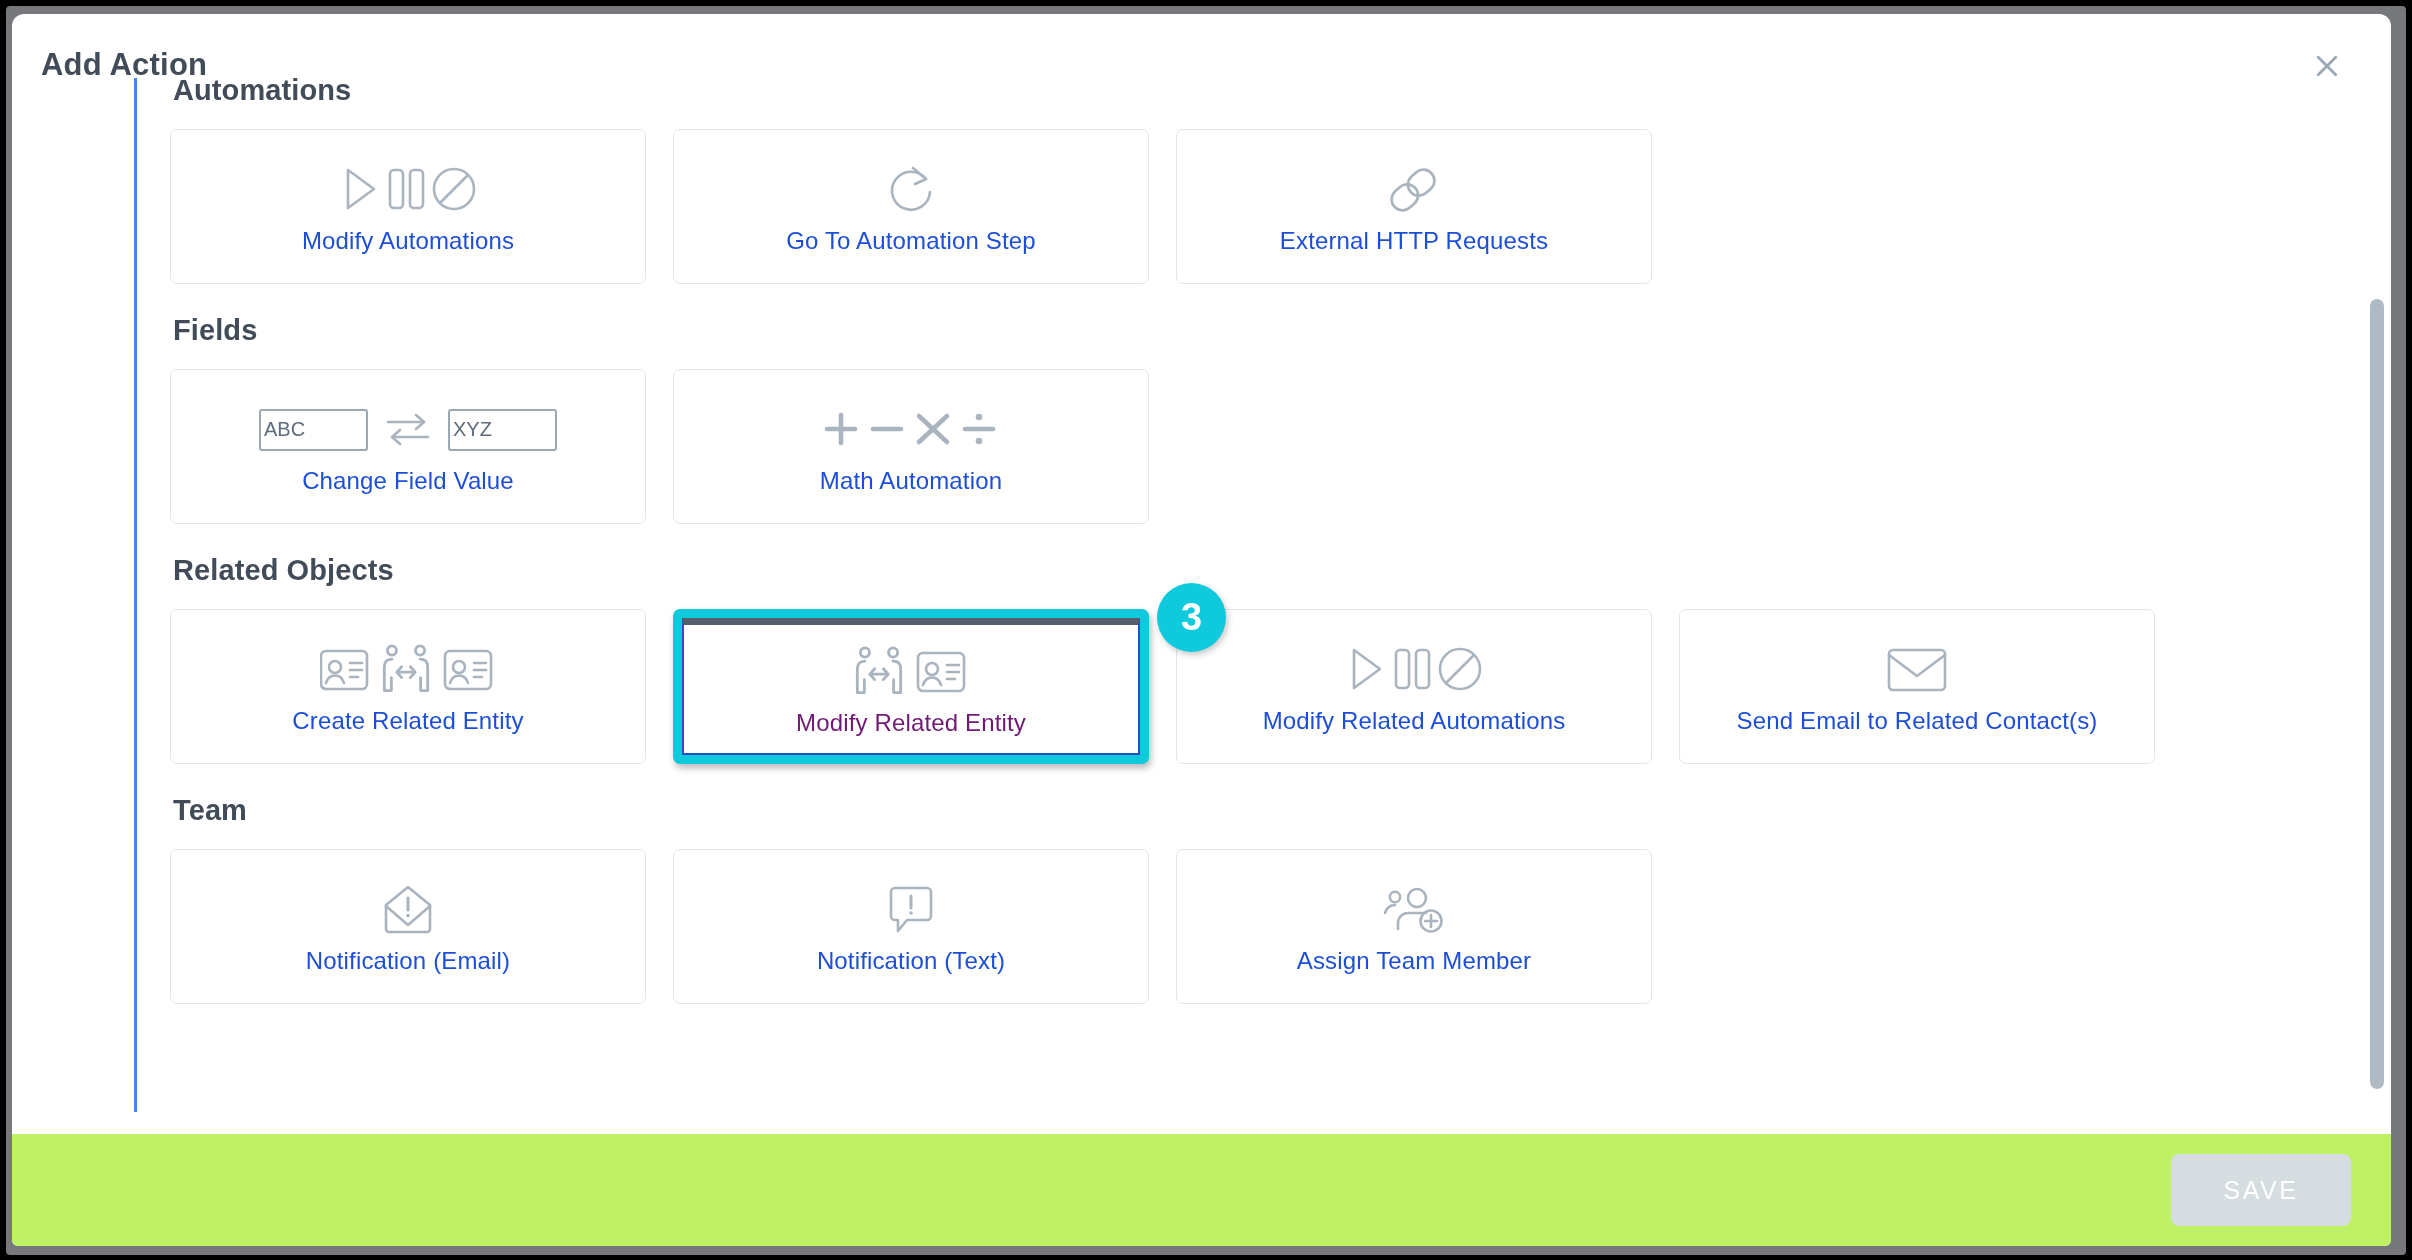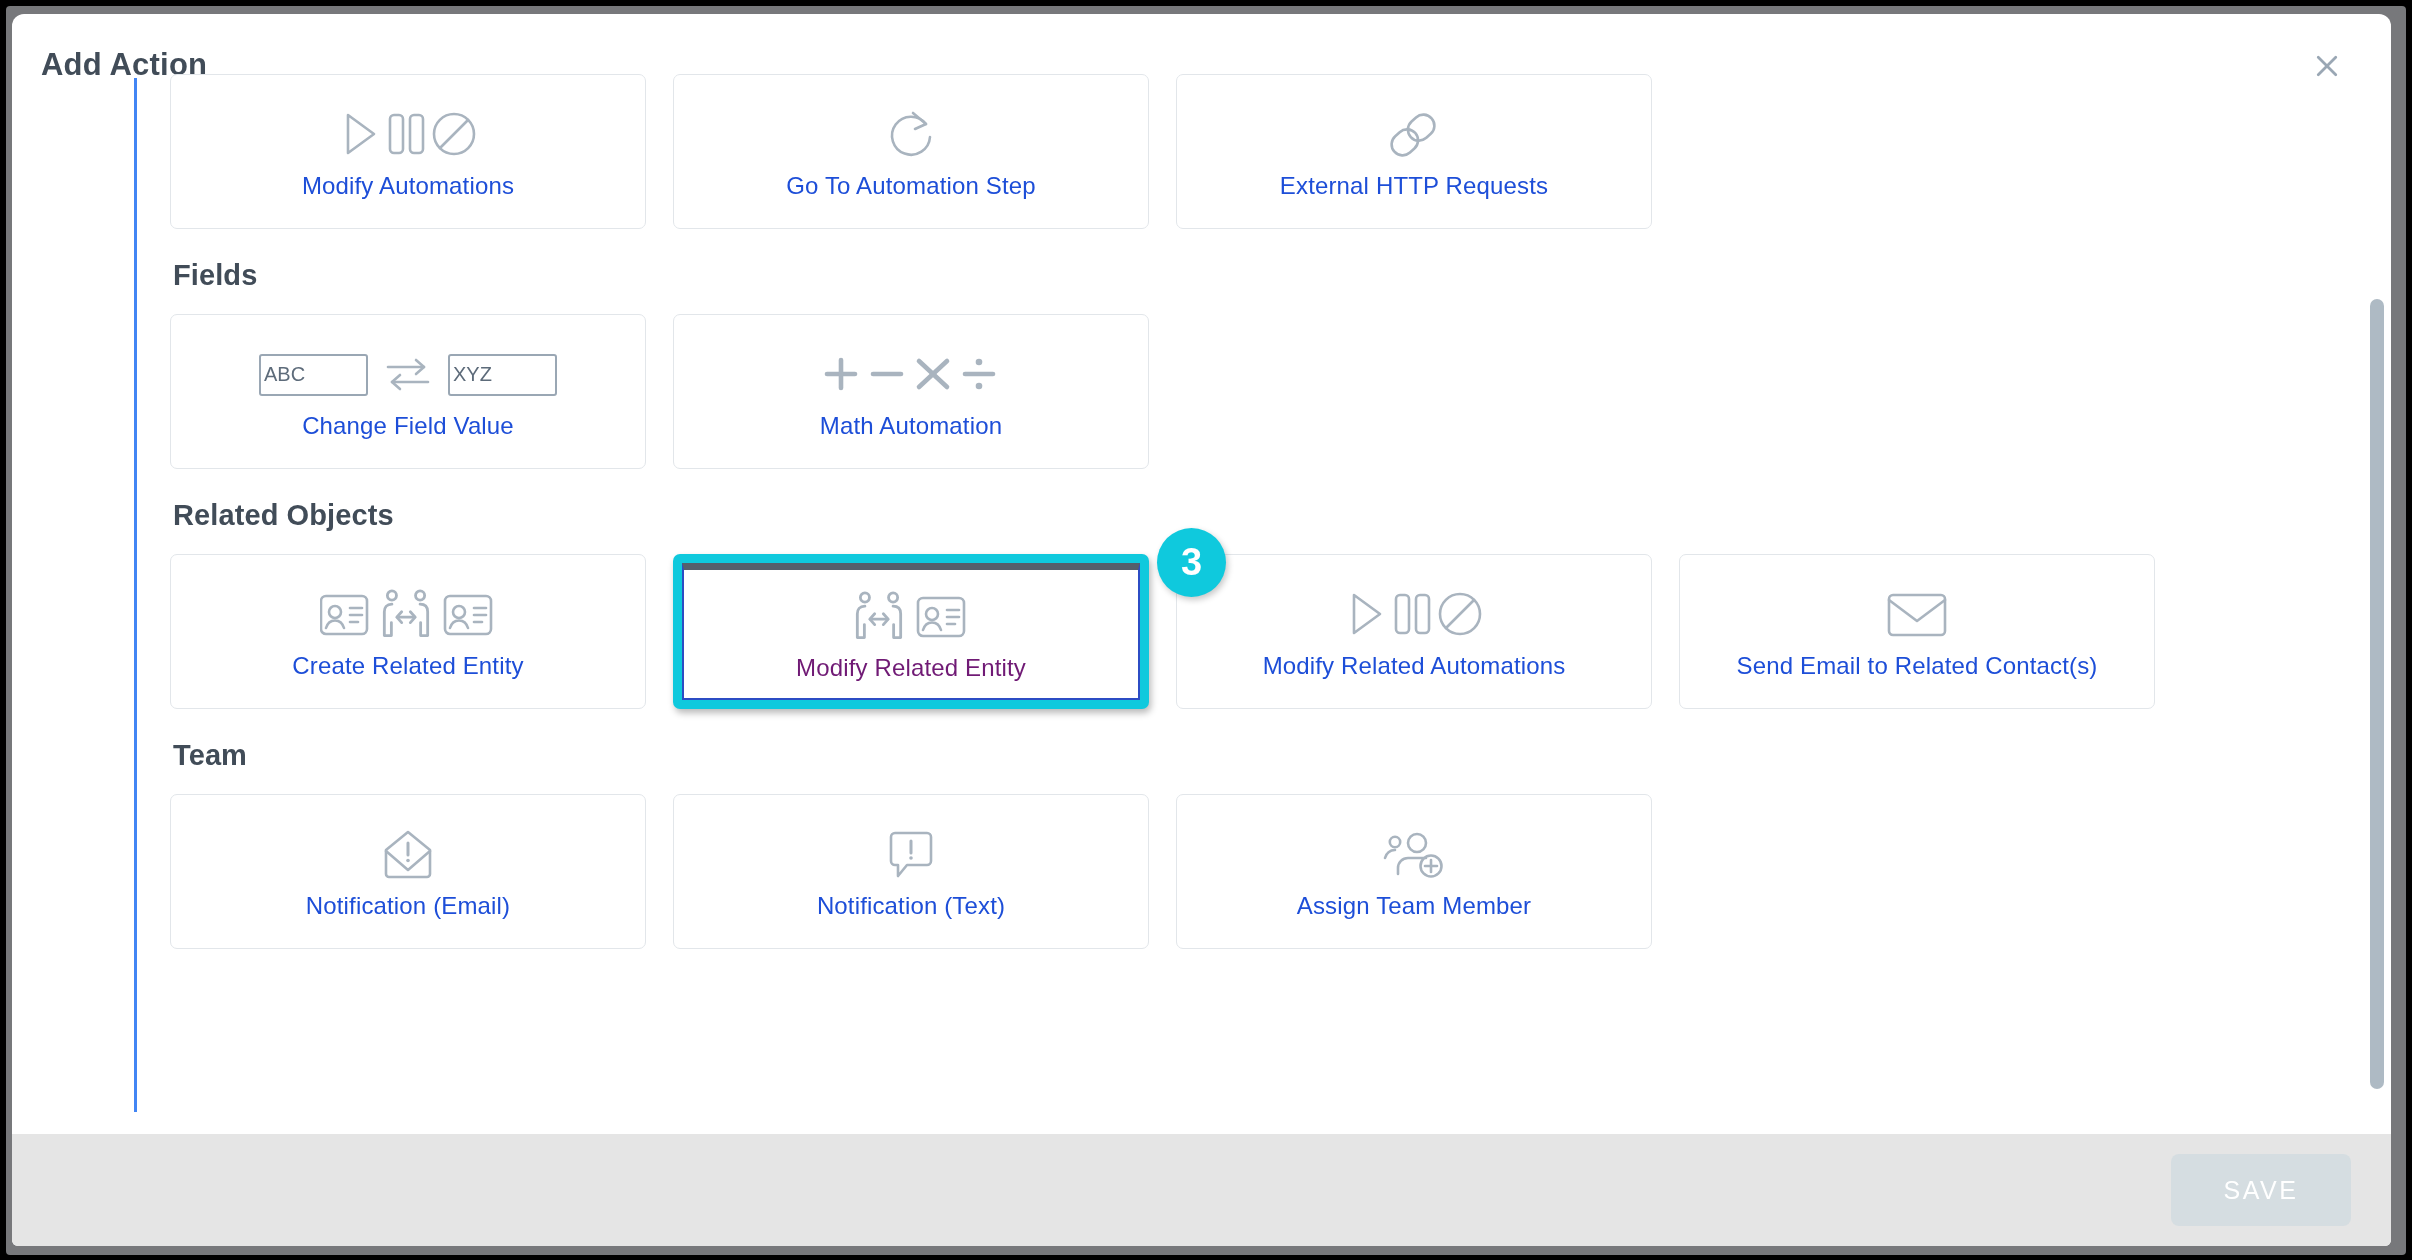--- a/index.html
+++ b/index.html
@@ -166,21 +166,21 @@
     box-shadow: 2px 3px 6px rgba(0,0,0,.22);
     z-index: 5;
   }
 
   
   #footer {
     position: absolute;
     left: 0; bottom: 0;
     width: 2379px;
     height: 112px;
-    background: #e5e5e5;
+    background: #bef264;
   }
   #save-button {
     position: absolute;
     right: 40px;
     top: 20px;
     width: 180px;
     height: 72px;
     border: none;
     border-radius: 8px;
     background: #d5dde1;
@@ -237,20 +237,21 @@
         <line x1="5" y1="5" x2="19" y2="19"></line>
         <line x1="19" y1="5" x2="5" y2="19"></line>
       </svg>
     </div>
 
     <div id="left-rail"></div>
 
     <div id="scroll-area">
       <div id="content">
           <div class="section">
+            <div class="section-title">Automations</div>
             <div class="card-row">
               <div class="card">
                 <div style="display: flex; flex-direction: column; align-items: center; justify-content: center; width: 100%; height: 100%;">
                   <div class="icon-wrap">
                     <svg width="140" height="56" viewBox="0 0 140 56" fill="none" stroke="currentColor" stroke-width="2.6" stroke-linecap="round" stroke-linejoin="round">
                       <polygon points="10,8 36,27 10,46"></polygon>
                       <rect x="52" y="8" width="13" height="38" rx="4"></rect>
                       <rect x="72" y="8" width="13" height="38" rx="4"></rect>
                       <circle cx="116" cy="27" r="20"></circle>
                       <line x1="102" y1="41" x2="130" y2="13"></line>

